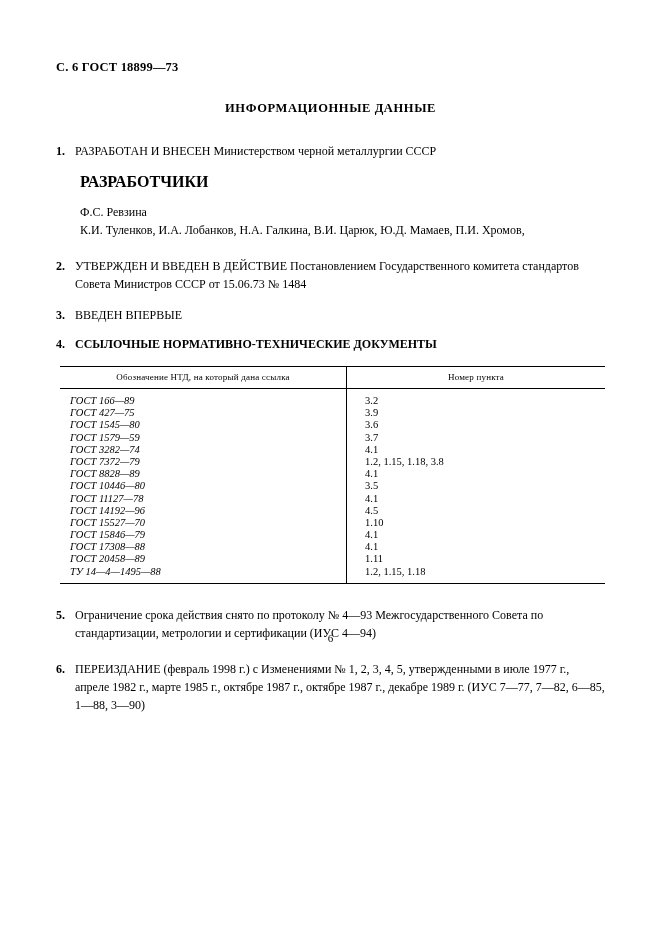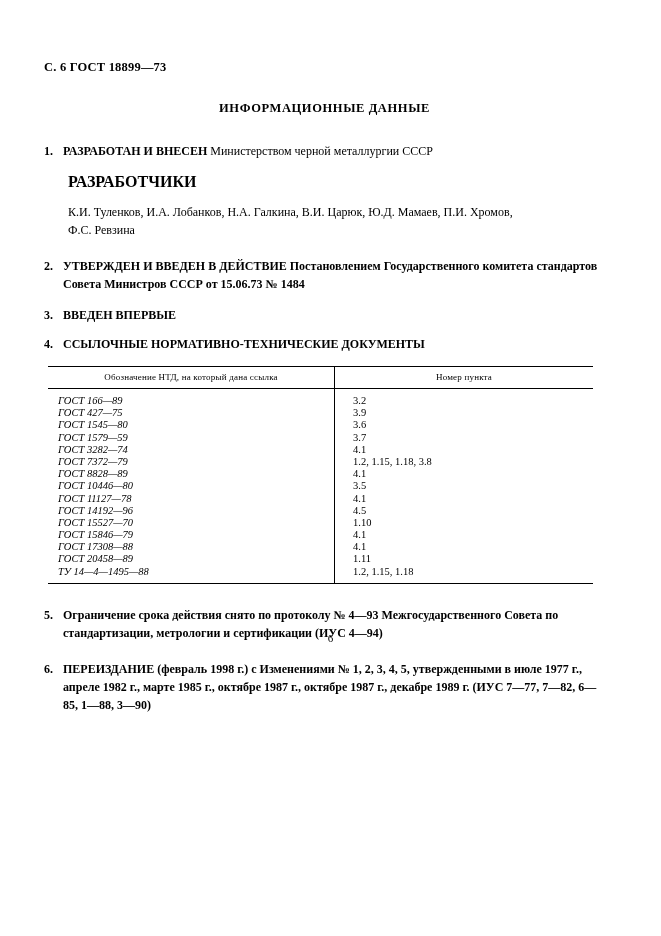--- a/index.html
+++ b/index.html
@@ -13,21 +13,21 @@
     font-family: "Liberation Serif", serif;
     color: #000000;
     position: relative;
     overflow: hidden;
   }
   .page {
     position: relative;
     width: 661px;
     height: 707px;
     box-sizing: border-box;
-    padding: 60px 56px 0 44px;
+    padding: 60px 56px 0 56px;
   }
   .header-line {
     font-size: 12.5px;
     font-weight: bold;
     letter-spacing: 0.2px;
     margin: 0 0 26px 0;
   }
   .doc-title {
     text-align: center;
     font-size: 12.5px;
@@ -44,21 +44,21 @@
   }
   .clause .num {
     font-weight: bold;
     width: 19px;
     flex: 0 0 19px;
   }
   .clause .body {
     flex: 1 1 auto;
   }
   .bold {
-    font-weight: bold;
+    font-weight: normal;
   }
   .sub-head {
     font-size: 16px;
     font-weight: bold;
     margin: 0 0 12px 24px;
   }
   .devs {
     font-size: 12px;
     line-height: 1.5;
     margin: 0 0 18px 24px;
@@ -144,22 +144,22 @@
   <div class="doc-title">ИНФОРМАЦИОННЫЕ ДАННЫЕ</div>
 
   <div class="clause">
     <span class="num">1.</span>
     <span class="body"><span class="bold">РАЗРАБОТАН И ВНЕСЕН</span><span> Министерством черной металлургии СССР</span></span>
   </div>
 
   <div class="sub-head">РАЗРАБОТЧИКИ</div>
 
   <div class="devs">
+    <div>Ф.С. Ревзина</div>
     <div>К.И. Туленков, И.А. Лобанков, Н.А. Галкина, В.И. Царюк, Ю.Д. Мамаев, П.И. Хромов,</div>
-    <div>Ф.С. Ревзина</div>
   </div>
 
   <div class="clause">
     <span class="num">2.</span>
     <span class="body"><span class="bold">УТВЕРЖДЕН И ВВЕДЕН В ДЕЙСТВИЕ</span><span class="bold"> Постановлением Государственного комитета стандартов Совета Министров СССР от 15.06.73 № 1484</span></span>
   </div>
 
   <div class="clause">
     <span class="num">3.</span>
     <span class="body"><span class="bold">ВВЕДЕН ВПЕРВЫЕ</span><span></span></span>

